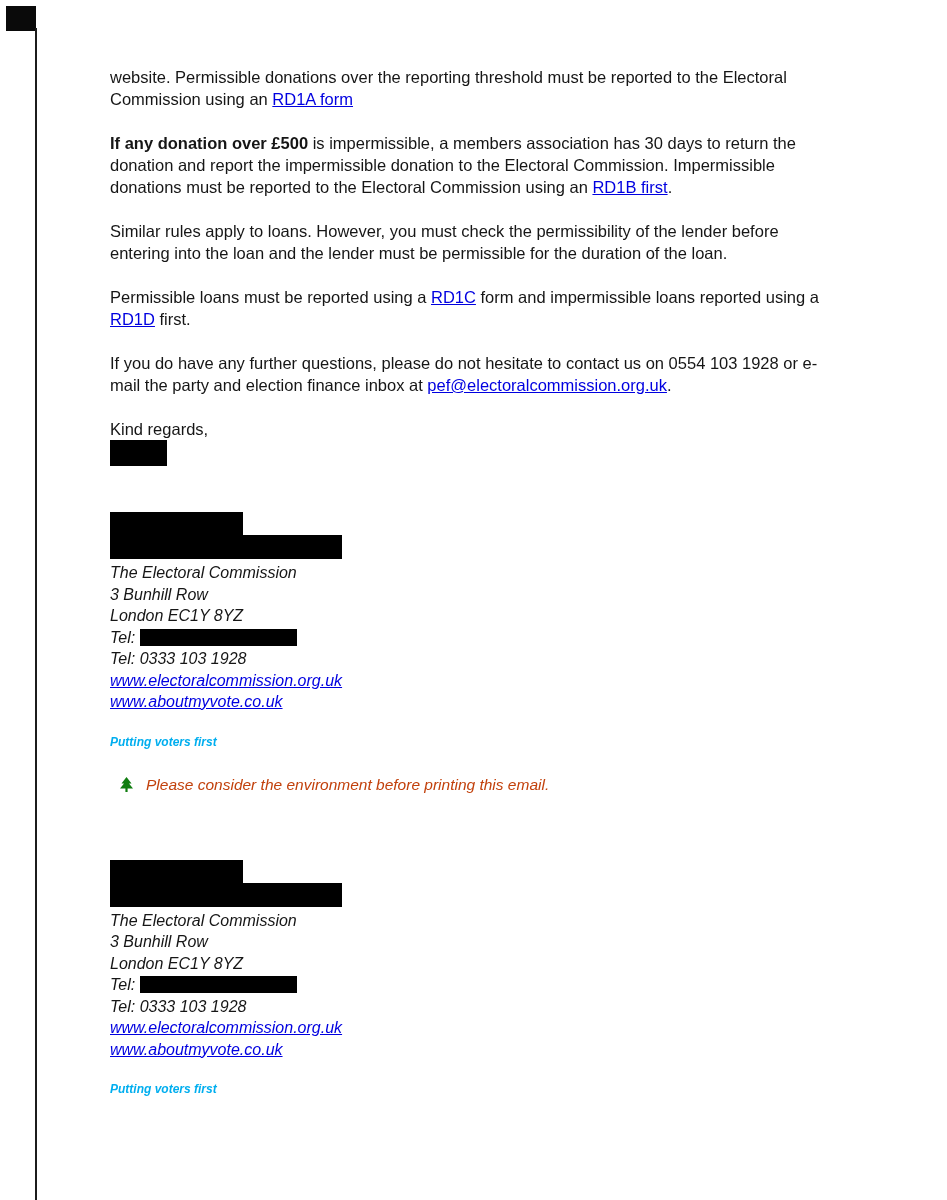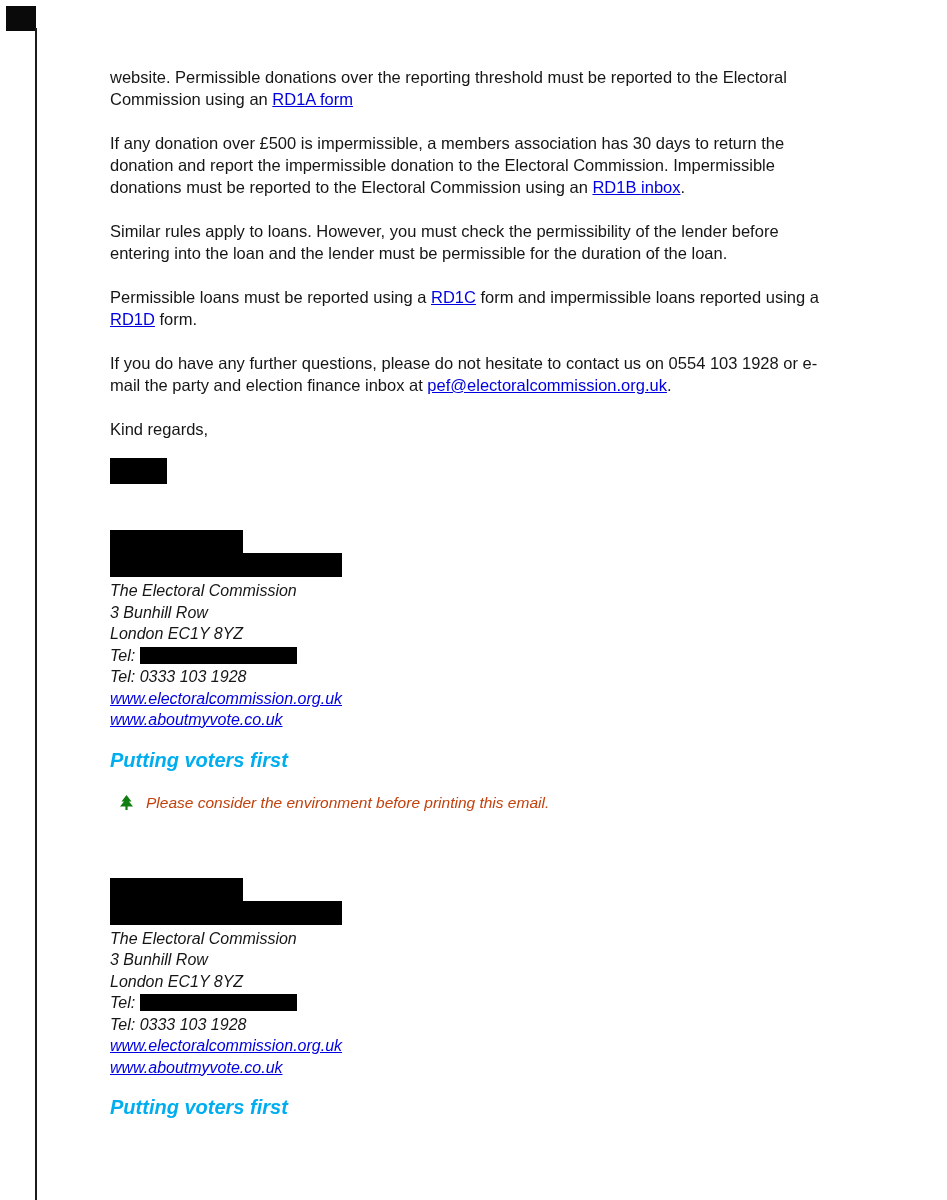--- a/index.html
+++ b/index.html
@@ -26,45 +26,45 @@
     background: #1c1c1c;
   }
   .content {
     position: absolute;
     left: 110px; top: 66px;
     width: 738px;
     font-size: 16.5px;
     line-height: 22px;
   }
   .content p { margin: 0 12px 22px 0; }
-  .b { font-weight: normal; }
+  .b { font-weight: bold; }
   a.lnk, .sig-link a {
     color: #0000e0;
     text-decoration: underline;
     cursor: pointer;
   }
-  .signoff { margin-bottom: 18px; }
+  .signoff { }
   .redact { background: #000; }
   .redact-small { width: 57px; height: 26px; margin-bottom: 46px; }
   .redact-stack { margin-bottom: 3px; }
   .redact-line1 { width: 133px; height: 23px; }
   .redact-line2 { width: 232px; height: 24px; }
   .sig { font-size: 16px; line-height: 21.5px; font-style: italic; }
   .sig-line { white-space: nowrap; }
   .redact-inline {
     display: inline-block;
     width: 157px; height: 17px;
     background: #000;
     vertical-align: text-bottom;
     margin-left: 5px;
   }
   .tagline {
     margin-top: 19px;
     font-weight: bold;
-    font-size: 20px;
+    font-size: 12px;
     color: #00AEEF;
   }
   .env-line {
     margin-top: 21px;
     display: flex;
     align-items: center;
     gap: 11px;
     padding-left: 8px;
     color: #c2410c;
     font-size: 15.5px;
@@ -76,25 +76,25 @@
 <body>
 
 <div class="page">
   <div class="corner-mark"></div>
   <div class="left-rule"></div>
 
   <div class="content">
 
     <p><span>website. Permissible donations over the reporting threshold must be reported to the Electoral Commission using an </span><a class="lnk" href="#">RD1A form</a></p>
 
-    <p><span class="b">If any donation over £500</span><span> is impermissible, a members association has 30 days to return the donation and report the impermissible donation to the Electoral Commission. Impermissible donations must be reported to the Electoral Commission using an </span><a class="lnk" href="#">RD1B inbox</a><span>.</span></p>
+    <p><span class="b">If any donation over £500</span><span> is impermissible, a members association has 30 days to return the donation and report the impermissible donation to the Electoral Commission. Impermissible donations must be reported to the Electoral Commission using an </span><a class="lnk" href="#">RD1B first</a><span>.</span></p>
 
     <p><span>Similar rules apply to loans. However, you must check the permissibility of the lender before entering into the loan and the lender must be permissible for the duration of the loan.</span></p>
 
-    <p><span>Permissible loans must be reported using a </span><a class="lnk" href="#">RD1C</a><span> form and impermissible loans reported using a </span><a class="lnk" href="#">RD1D</a><span> form.</span></p>
+    <p><span>Permissible loans must be reported using a </span><a class="lnk" href="#">RD1C</a><span> form and impermissible loans reported using a </span><a class="lnk" href="#">RD1D</a><span> first.</span></p>
 
     <p><span>If you do have any further questions, please do not hesitate to contact us on 0554 103 1928 or e-mail the party and election finance inbox at </span><a class="lnk" href="#">pef@electoralcommission.org.uk</a><span>.</span></p>
 
     <div class="signoff">Kind regards,</div>
 
     <div class="redact redact-small"></div>
 
     <div class="sig">
       <div class="redact-stack">
         <div class="redact redact-line1"></div>

